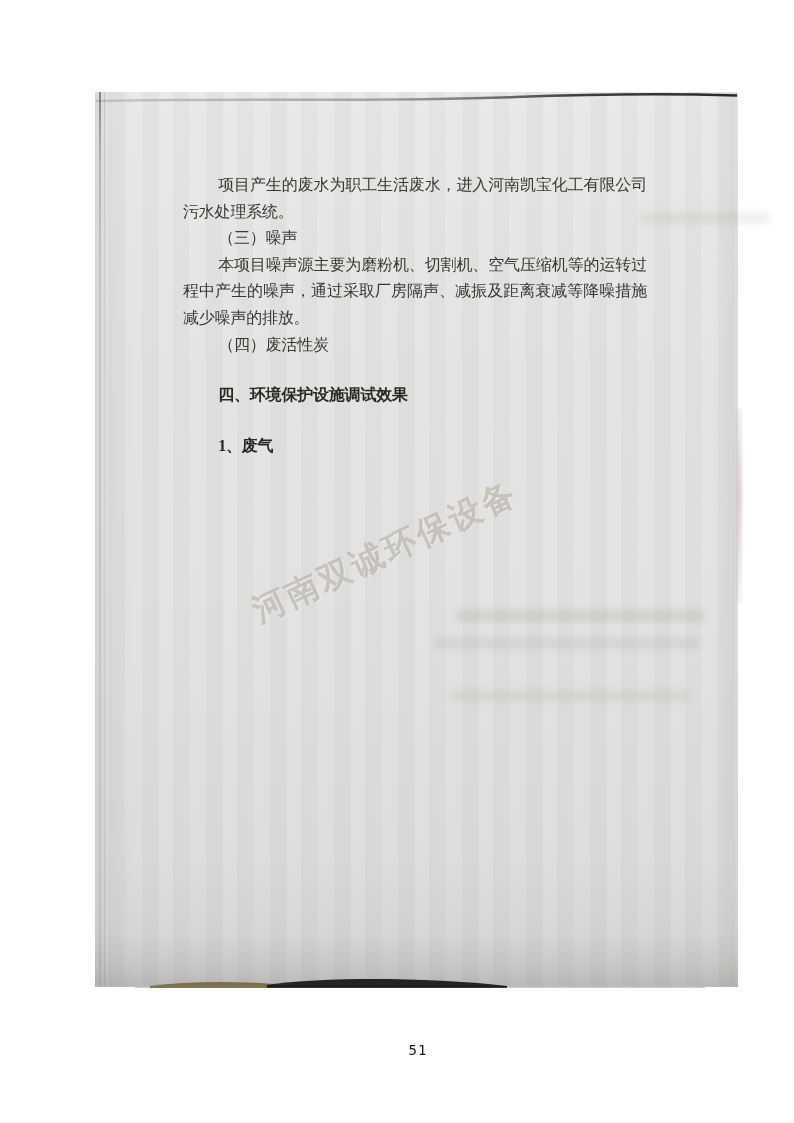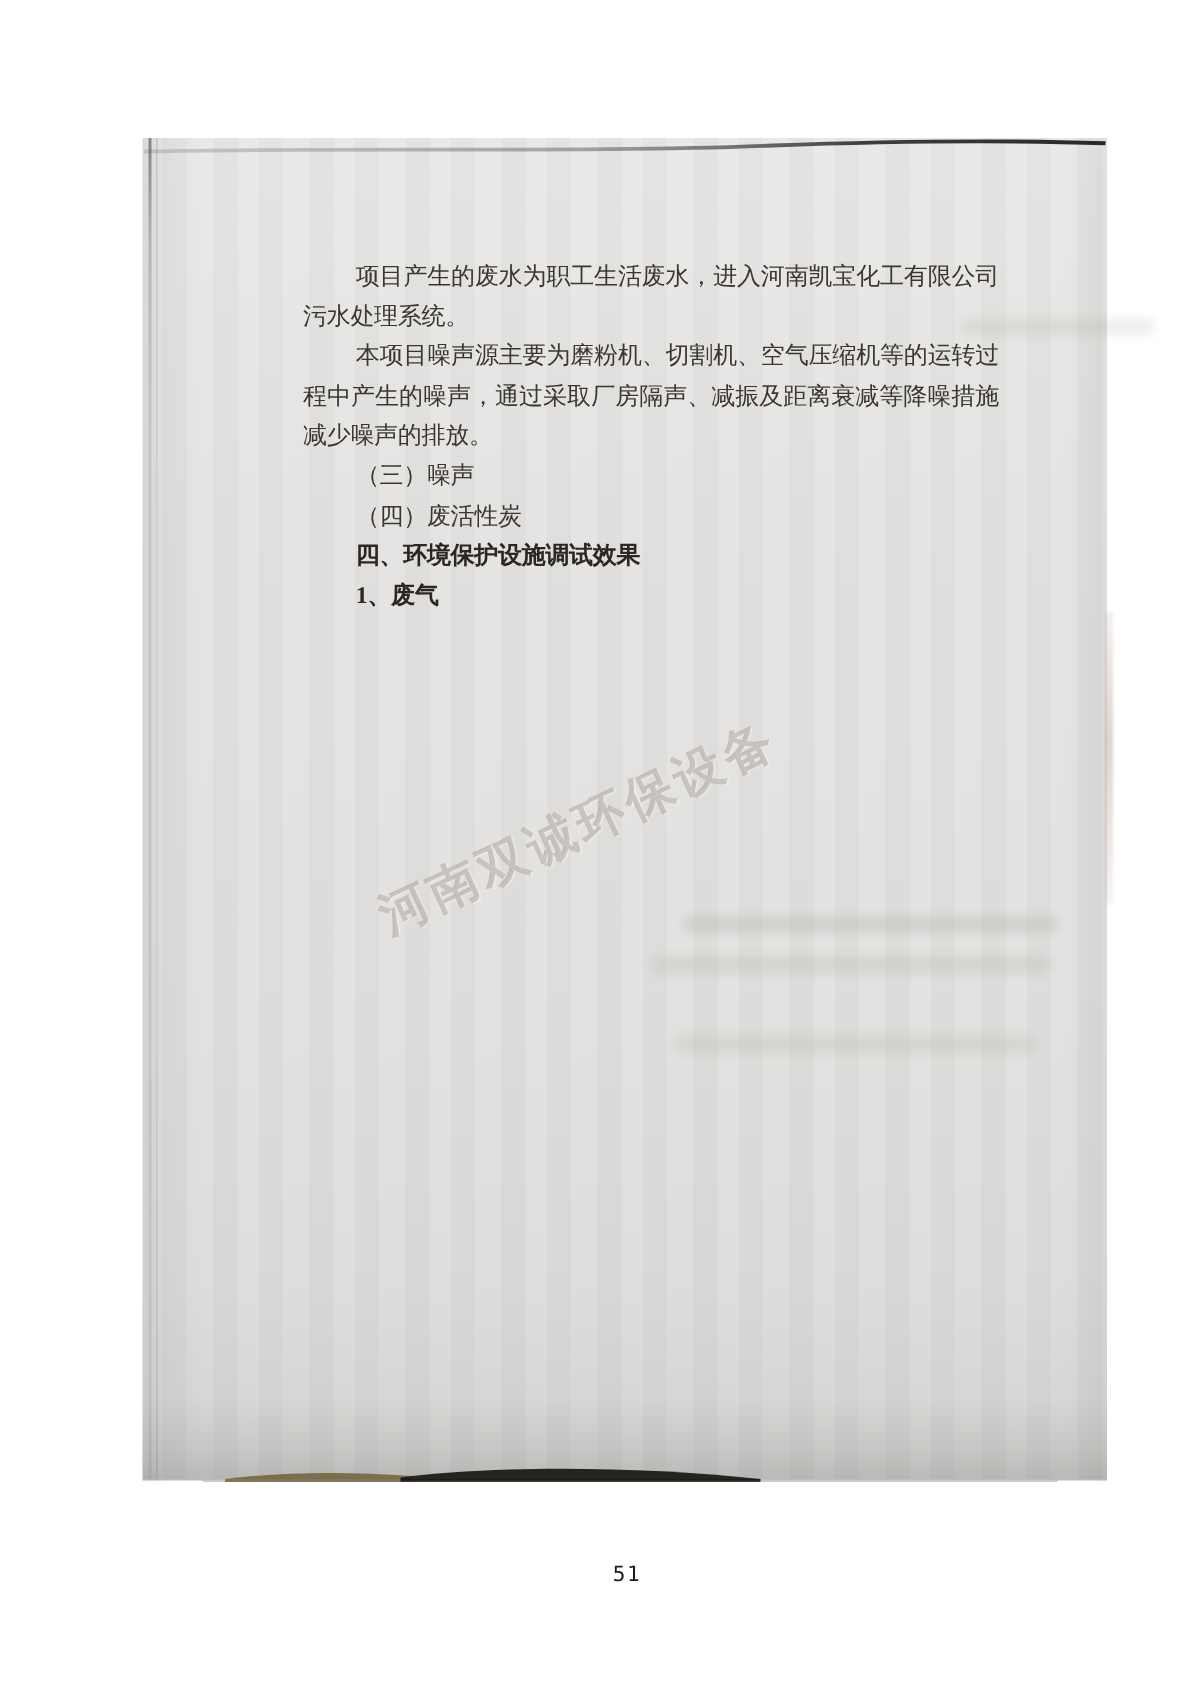--- a/index.html
+++ b/index.html
@@ -37,26 +37,26 @@
     background:linear-gradient(180deg, rgba(60,60,58,0.55) 0px, rgba(60,60,58,0.25) 70px, rgba(60,60,58,0.12) 200px, rgba(60,60,58,0.10) 100%);
   }
   .fold-line{
     position:absolute;left:9px;top:0;width:1px;height:100%;
     background:linear-gradient(180deg, rgba(90,88,86,0.20), rgba(90,88,86,0.08) 40%, rgba(90,88,86,0.18));
   }
   .bottom-edge-svg{position:absolute;left:0;bottom:-2px;width:643px;height:12px;}
 
   
   .content{
-    position:absolute;left:107px;top:80px;width:464px;
+    position:absolute;left:88px;top:80px;width:464px;
     font-size:16px;line-height:26.6px;letter-spacing:-0.2px;
     color:#3a3732;text-align:justify;
   }
   .content p{margin:0;text-indent:2.2em;}
-  .content p.bold{font-weight:bold;color:#2b2823;}
+  .content p.bold{font-weight:bold;color:#2b2823;margin-top:24px;}
 
   
   .watermark{
     position:absolute;left:123px;top:438px;width:335px;
     text-align:center;white-space:nowrap;
     font-family:"DejaVu Sans","Liberation Sans",sans-serif;
     font-size:33px;font-weight:bold;letter-spacing:3px;
     color:rgba(150,142,128,0.42);
     text-shadow:1px 1px 1px rgba(255,255,255,0.35);
     transform:rotate(-25deg);
@@ -108,22 +108,22 @@
 
     <div class="ghost g1"></div>
     <div class="ghost g2"></div>
     <div class="ghost g3"></div>
     <div class="ghost g4"></div>
 
     <div class="watermark">河南双诚环保设备</div>
 
     <div class="content">
       <p>项目产生的废水为职工生活废水，进入河南凯宝化工有限公司污水处理系统。</p>
+      <p>（三）噪声</p>
       <p>本项目噪声源主要为磨粉机、切割机、空气压缩机等的运转过程中产生的噪声，通过采取厂房隔声、减振及距离衰减等降噪措施减少噪声的排放。</p>
-      <p>（三）噪声</p>
       <p>（四）废活性炭</p>
       <p class="bold">四、环境保护设施调试效果</p>
       <p class="bold">1、废气</p>
     </div>
 
     <svg class="bottom-edge-svg" viewBox="0 0 643 12" preserveAspectRatio="none">
       <path d="M55,10 Q110,3 180,8 L180,12 L55,12 Z" fill="#7a6e42" opacity="0.9"></path>
       <path d="M172,9 C230,1 330,1 412,10 L412,12 L172,12 Z" fill="#15130f" opacity="0.95"></path>
       <path d="M40,11 L610,11 L610,12 L40,12 Z" fill="#6c6a66" opacity="0.35"></path>
     </svg>

